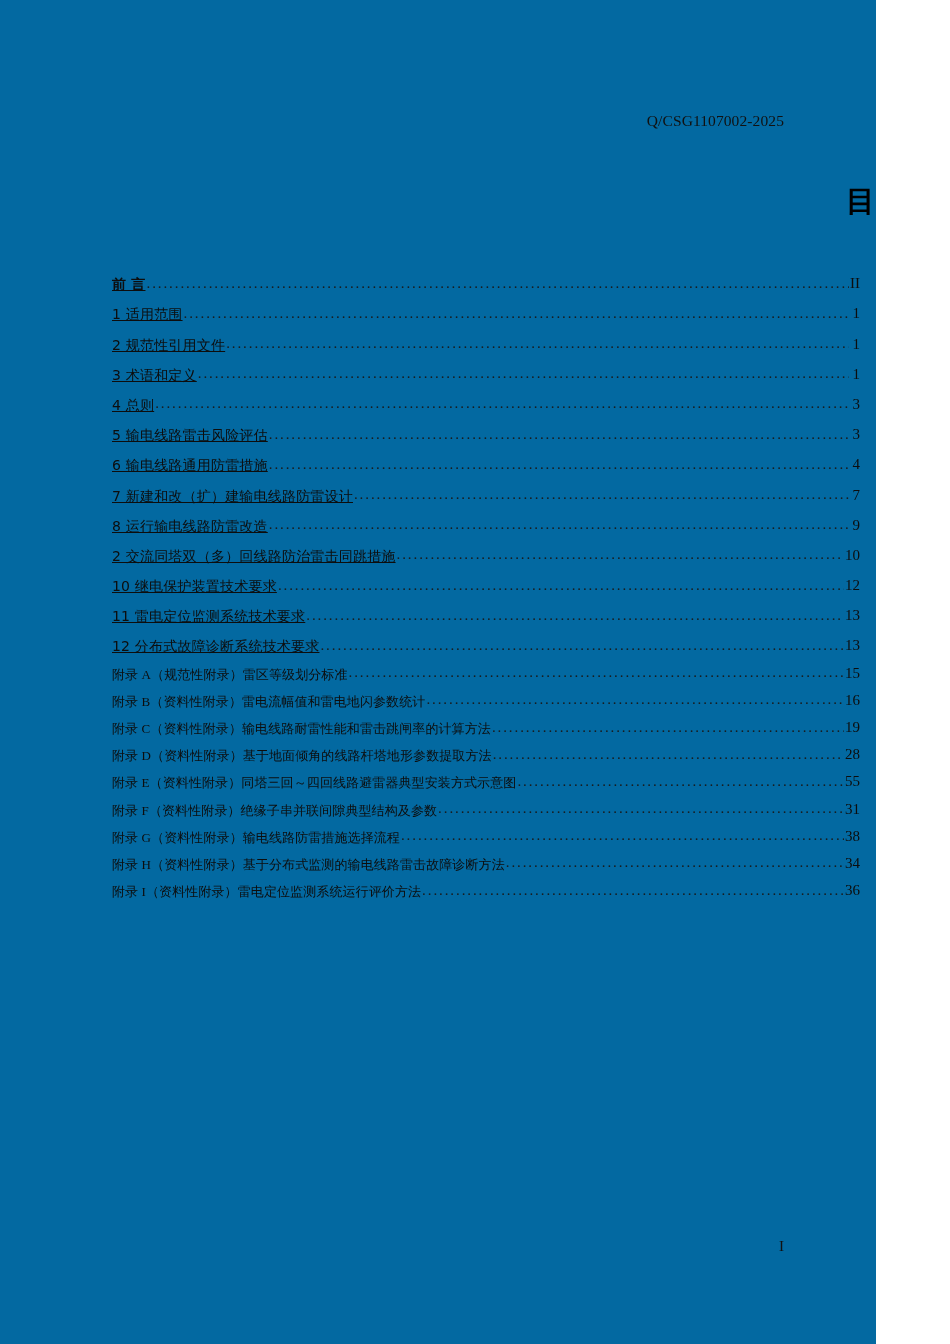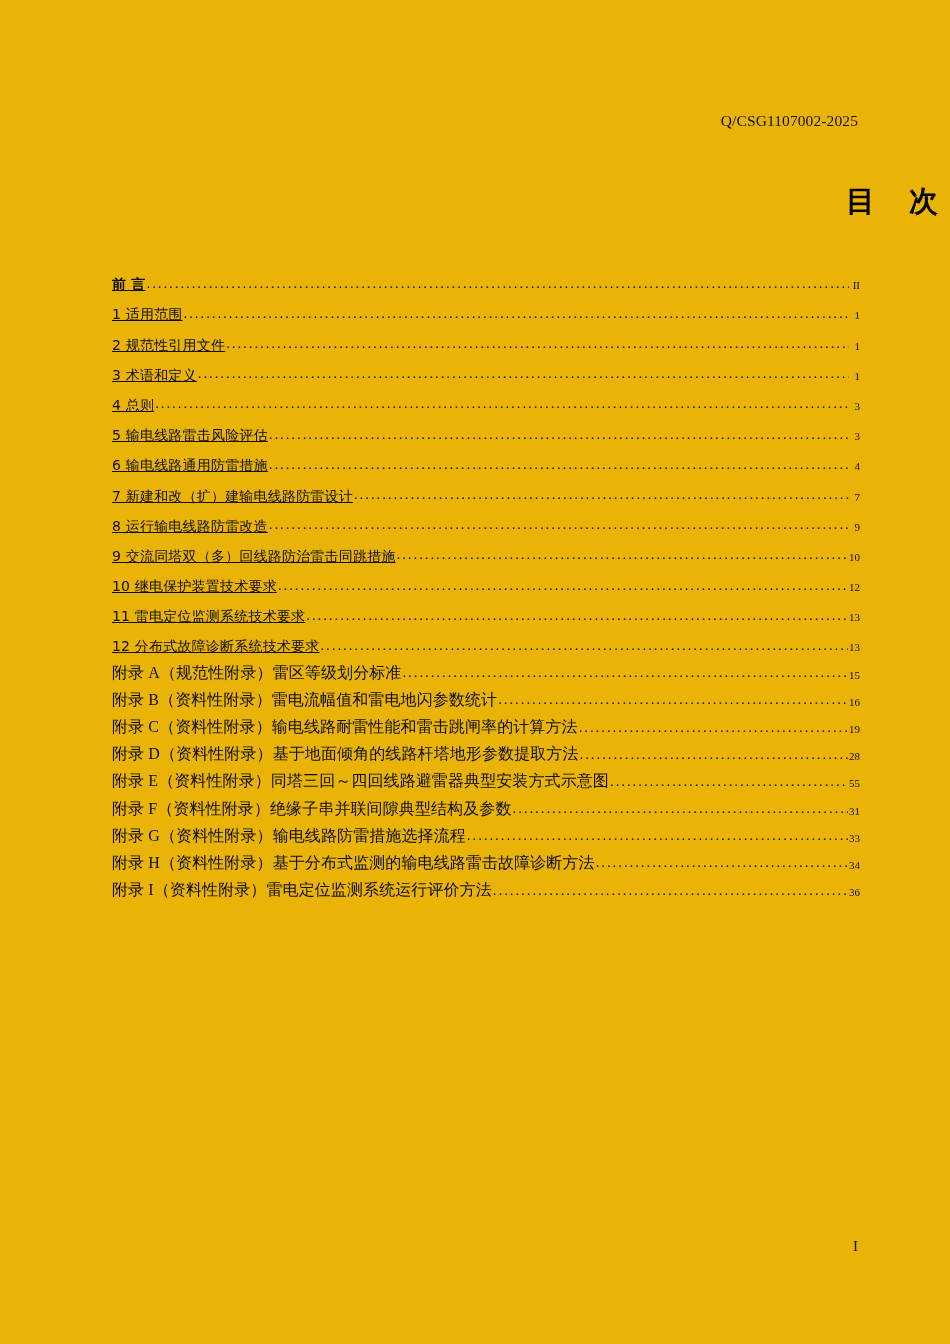--- a/index.html
+++ b/index.html
@@ -7,23 +7,23 @@
     padding: 0;
     background: #ffffff;
   }
   body {
     font-family: "Liberation Serif", "DejaVu Serif", serif;
     color: #000000;
     -webkit-font-smoothing: antialiased;
   }
   .page {
     position: relative;
-    width: 950px;
+    width: 876px;
     height: 1344px;
-    background: #eab308;
+    background: #0369a1;
     overflow: hidden;
     box-sizing: border-box;
   }
 
   
   .header {
     position: absolute;
     top: 112px;
     left: 112px;
     right: 92px;
@@ -86,21 +86,21 @@
     position: relative;
     bottom: 0.5px;
   }
   .toc-leader::after {
     content: "............................................................................................................................................................";
   }
 
   .toc-page {
     flex: 0 0 auto;
     font-family: "Liberation Serif", "DejaVu Serif", serif;
-    font-size: 11px;
+    font-size: 15px;
     line-height: 1;
     text-align: right;
     min-width: 10px;
   }
 
   
   .toc-row.sec {
     height: 29.2px;
     align-items: flex-end;
     padding-bottom: 1px;
@@ -114,21 +114,21 @@
   }
 
   
   .toc-row.apx {
     height: 26.2px;
     align-items: flex-end;
     padding-bottom: 1px;
   }
   .toc-row.apx .toc-label {
     font-family: "Liberation Serif", "DejaVu Serif", serif;
-    font-size: 16px;
+    font-size: 13px;
     letter-spacing: 0.1px;
     margin-top: 22px;
   }
 
   
   .footer {
     position: absolute;
     top: 1238px;
     left: 112px;
     right: 92px;
@@ -187,21 +187,21 @@
         <span class="toc-label">7  新建和改（扩）建输电线路防雷设计</span>
         <span class="toc-leader"></span>
         <span class="toc-page">7</span>
       </div>
       <div class="toc-row sec">
         <span class="toc-label">8  运行输电线路防雷改造</span>
         <span class="toc-leader"></span>
         <span class="toc-page">9</span>
       </div>
       <div class="toc-row sec">
-        <span class="toc-label">9  交流同塔双（多）回线路防治雷击同跳措施</span>
+        <span class="toc-label">2  交流同塔双（多）回线路防治雷击同跳措施</span>
         <span class="toc-leader"></span>
         <span class="toc-page">10</span>
       </div>
       <div class="toc-row sec">
         <span class="toc-label">10  继电保护装置技术要求</span>
         <span class="toc-leader"></span>
         <span class="toc-page">12</span>
       </div>
       <div class="toc-row sec">
         <span class="toc-label">11  雷电定位监测系统技术要求</span>
@@ -239,21 +239,21 @@
         <span class="toc-page">55</span>
       </div>
       <div class="toc-row apx">
         <span class="toc-label">附录 F（资料性附录）绝缘子串并联间隙典型结构及参数</span>
         <span class="toc-leader"></span>
         <span class="toc-page">31</span>
       </div>
       <div class="toc-row apx">
         <span class="toc-label">附录 G（资料性附录）输电线路防雷措施选择流程</span>
         <span class="toc-leader"></span>
-        <span class="toc-page">33</span>
+        <span class="toc-page">38</span>
       </div>
       <div class="toc-row apx">
         <span class="toc-label">附录 H（资料性附录）基于分布式监测的输电线路雷击故障诊断方法</span>
         <span class="toc-leader"></span>
         <span class="toc-page">34</span>
       </div>
       <div class="toc-row apx">
         <span class="toc-label">附录 I（资料性附录）雷电定位监测系统运行评价方法</span>
         <span class="toc-leader"></span>
         <span class="toc-page">36</span>

